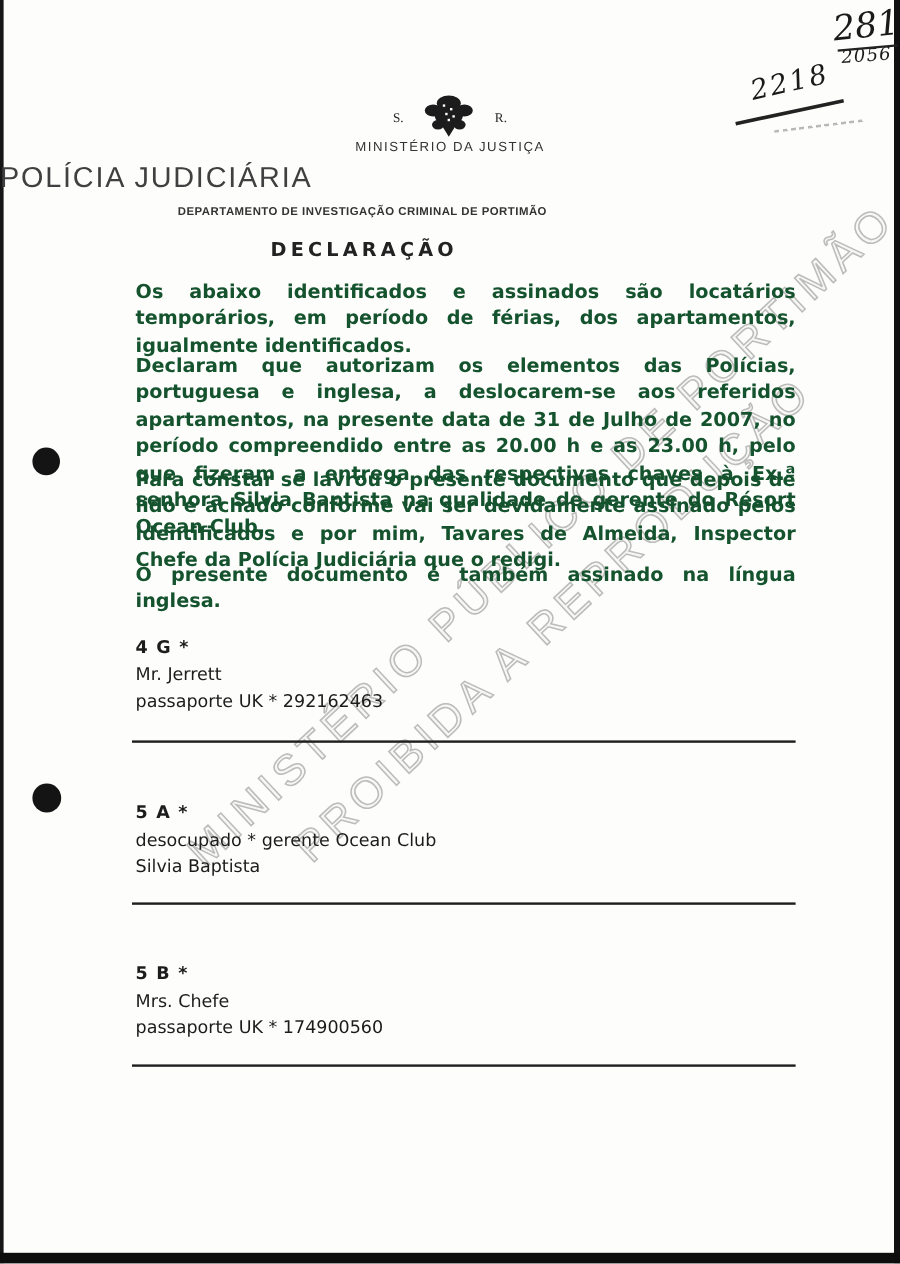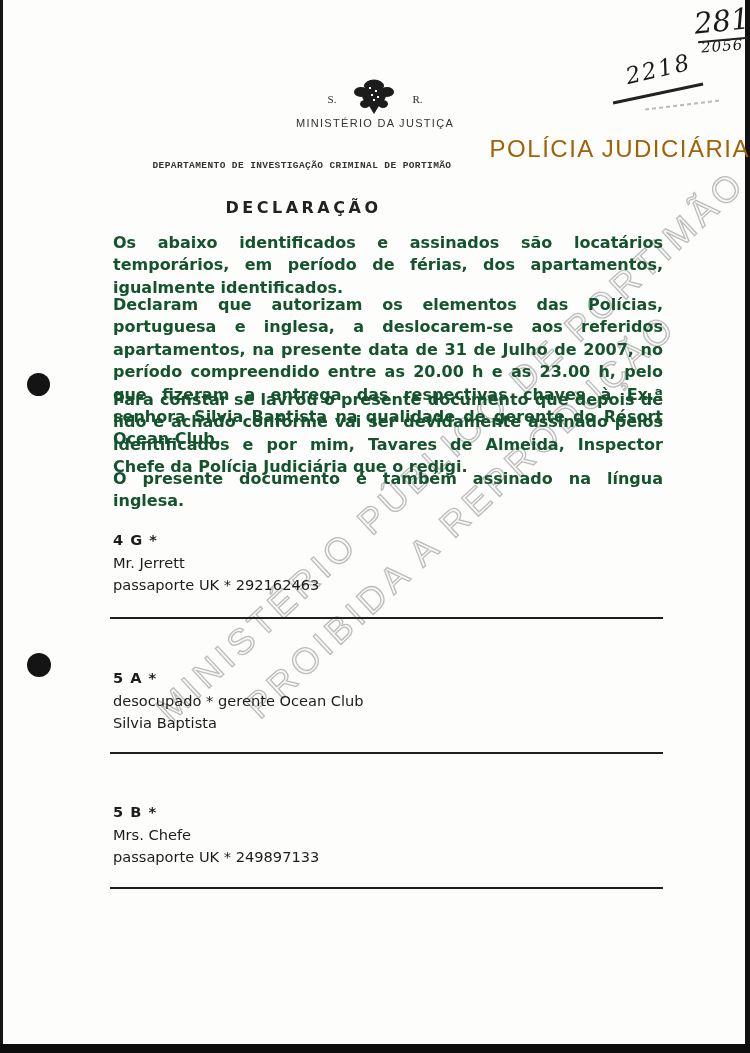--- a/index.html
+++ b/index.html
@@ -19,22 +19,22 @@
   .edge-bottom { position:absolute; left:0; bottom:0; width:100%; height:9px; background:#0d0d0d; }
   
   .hole { position:absolute; background:#141414; border-radius:50%; }
   .hole1 { left:27px; top:373px; width:23px; height:23px; }
   .hole2 { left:27px; top:653px; width:24px; height:24px; }
 
   
   .crest-row { position:absolute; top:78px; left:0; width:750px; display:flex; justify-content:center; align-items:center; gap:15px; }
   .sr-label { font-size:11px; color:#2a2a2a; font-family:"Liberation Serif", serif; }
   .ministry { position:absolute; top:117px; left:0; width:750px; text-align:center; font-size:11px; letter-spacing:1.3px; color:#333; font-family:"Liberation Sans", sans-serif; }
-  .org-title { position:absolute; top:135px; left:0; width:750px; text-align:right; font-size:24px; letter-spacing:1.5px; color:#a16207; font-family:"Liberation Sans", sans-serif; }
-  .dept { position:absolute; top:160px; left:0; width:604px; text-align:center; font-size:9.5px; font-weight:bold; letter-spacing:0.4px; color:#333; font-family:Liberation Mono, monospace; }
+  .org-title { position:absolute; top:135px; left:0; width:750px; text-align:left; font-size:24px; letter-spacing:1.5px; color:#404040; font-family:"Liberation Sans", sans-serif; }
+  .dept { position:absolute; top:171px; left:0; width:604px; text-align:center; font-size:9.5px; font-weight:bold; letter-spacing:0.4px; color:#333; font-family:Liberation Sans, sans-serif; }
   .doc-title { position:absolute; top:198px; left:0; width:607px; text-align:center; font-size:16px; font-weight:bold; letter-spacing:3.5px; color:#222; }
 
   
   .para { position:absolute; left:113px; width:550px; font-size:16px; line-height:22.4px; text-align:justify; color:#14532d; font-weight:700; }
   .p1 { top:232px; }
   .p2 { top:294px; }
   .p3 { top:389px; }
   .p4 { top:468px; }
 
   
@@ -141,17 +141,17 @@
   <div class="entry e2">
     <div class="code">5 A *</div>
     <div>desocupado * gerente Ocean Club</div>
     <div>Silvia Baptista</div>
   </div>
   <div class="sig-line l2"></div>
 
   <div class="entry e3">
     <div class="code">5 B *</div>
     <div>Mrs. Chefe</div>
-    <div>passaporte UK * 249897133</div>
+    <div>passaporte UK * 174900560</div>
   </div>
   <div class="sig-line l3"></div>
 
 </div>
 
 </body></html>

